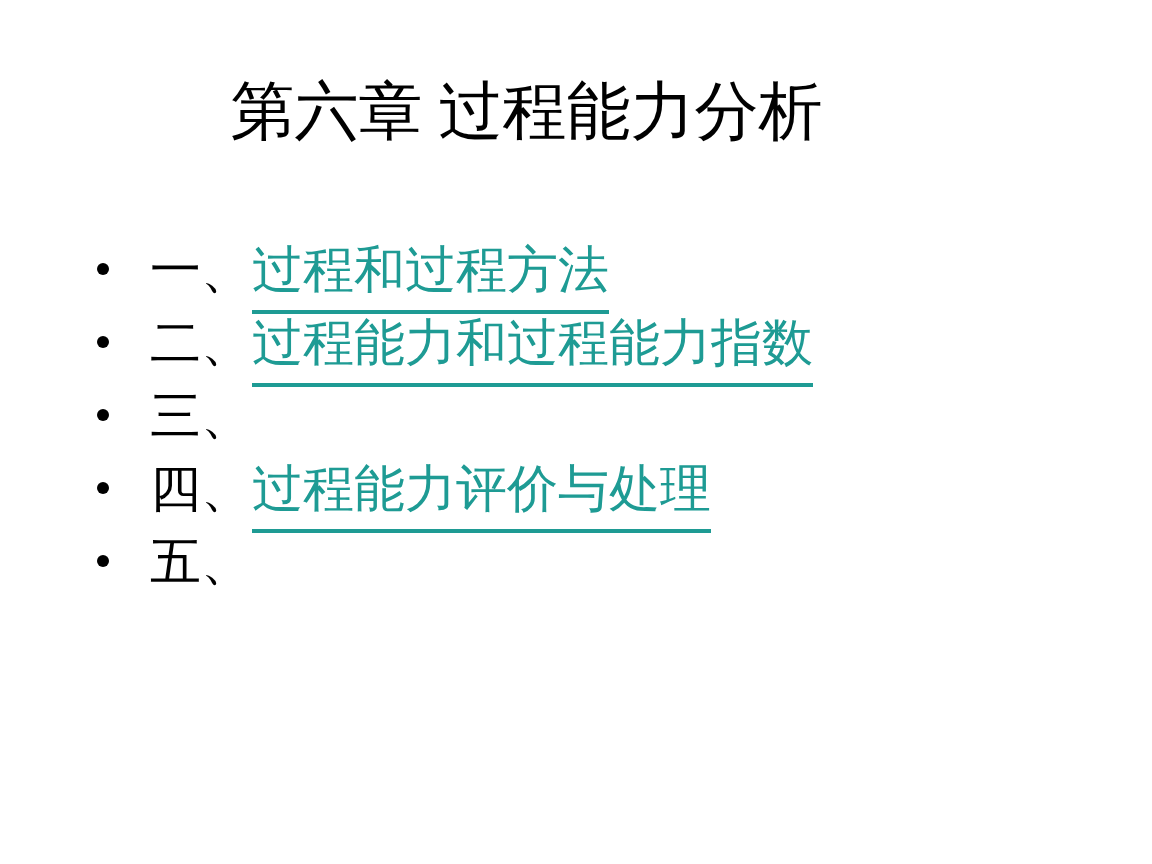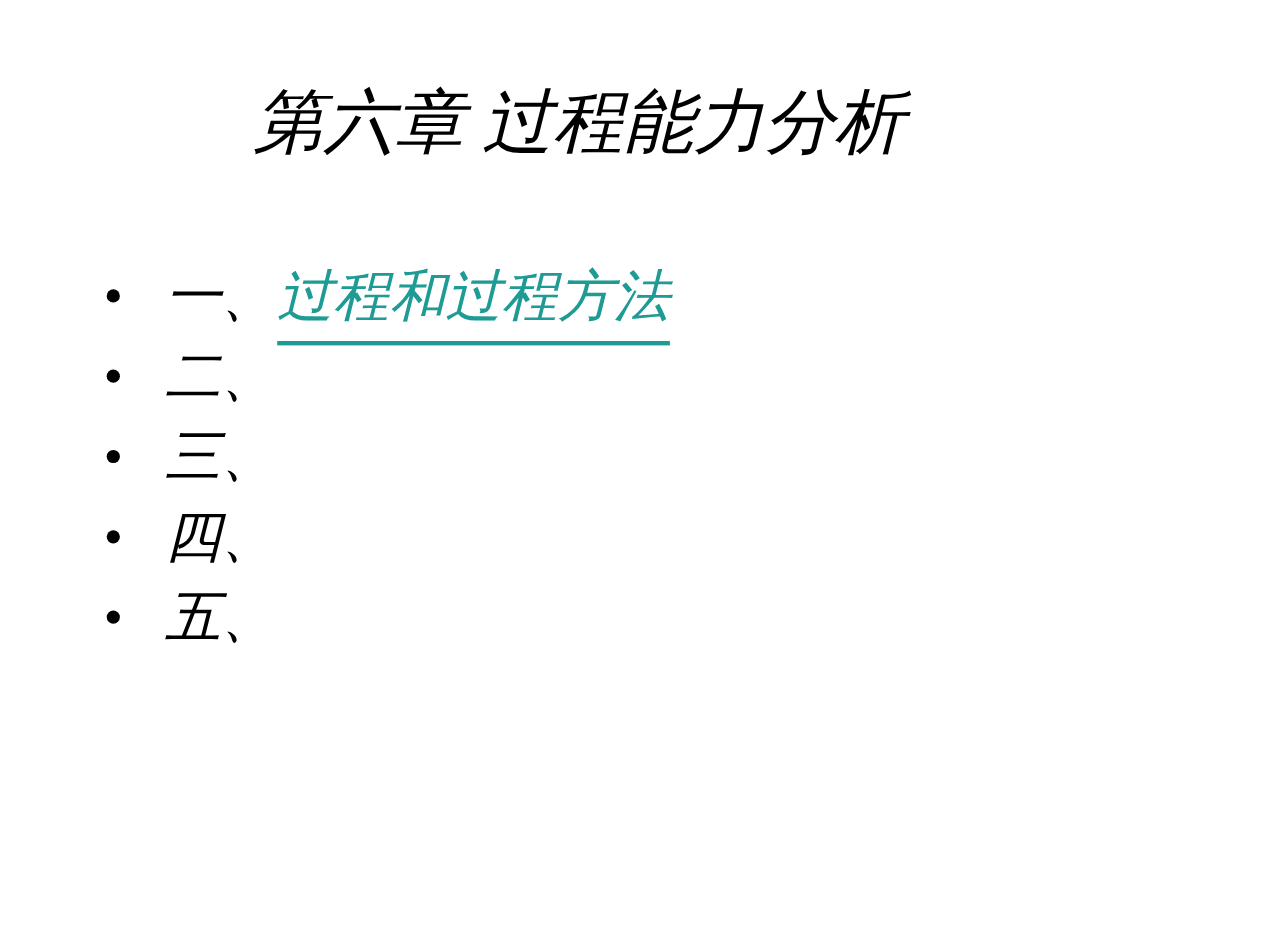--- a/index.html
+++ b/index.html
@@ -7,21 +7,20 @@
     padding: 0;
     background: #ffffff;
   }
   .slide {
     position: relative;
     width: 1033px;
     height: 864px;
     background: #ffffff;
     overflow: hidden;
     font-family: "Liberation Serif", "DejaVu Serif", serif;
-    font-style: italic;
   }
   .slide-title {
     position: absolute;
     top: 74px;
     left: 0;
     width: 100%;
     margin: 0;
     text-align: center;
     transform: translateX(10px);
     font-size: 64px;
@@ -79,30 +78,32 @@
 
     <li class="toc-item">
       <span class="bullet"></span>
       <span class="item-number">一、</span>
       <a class="toc-link">过程和过程方法</a>
     </li>
 
     <li class="toc-item">
       <span class="bullet"></span>
       <span class="item-number">二、</span>
+      <a class="toc-link">过程能力和过程能力指数</a>
     </li>
 
     <li class="toc-item">
       <span class="bullet"></span>
       <span class="item-number">三、</span>
     </li>
 
     <li class="toc-item">
       <span class="bullet"></span>
       <span class="item-number">四、</span>
+      <a class="toc-link">过程能力评价与处理</a>
     </li>
 
     <li class="toc-item">
       <span class="bullet"></span>
       <span class="item-number">五、</span>
     </li>
 
   </ul>
 </div>
 

